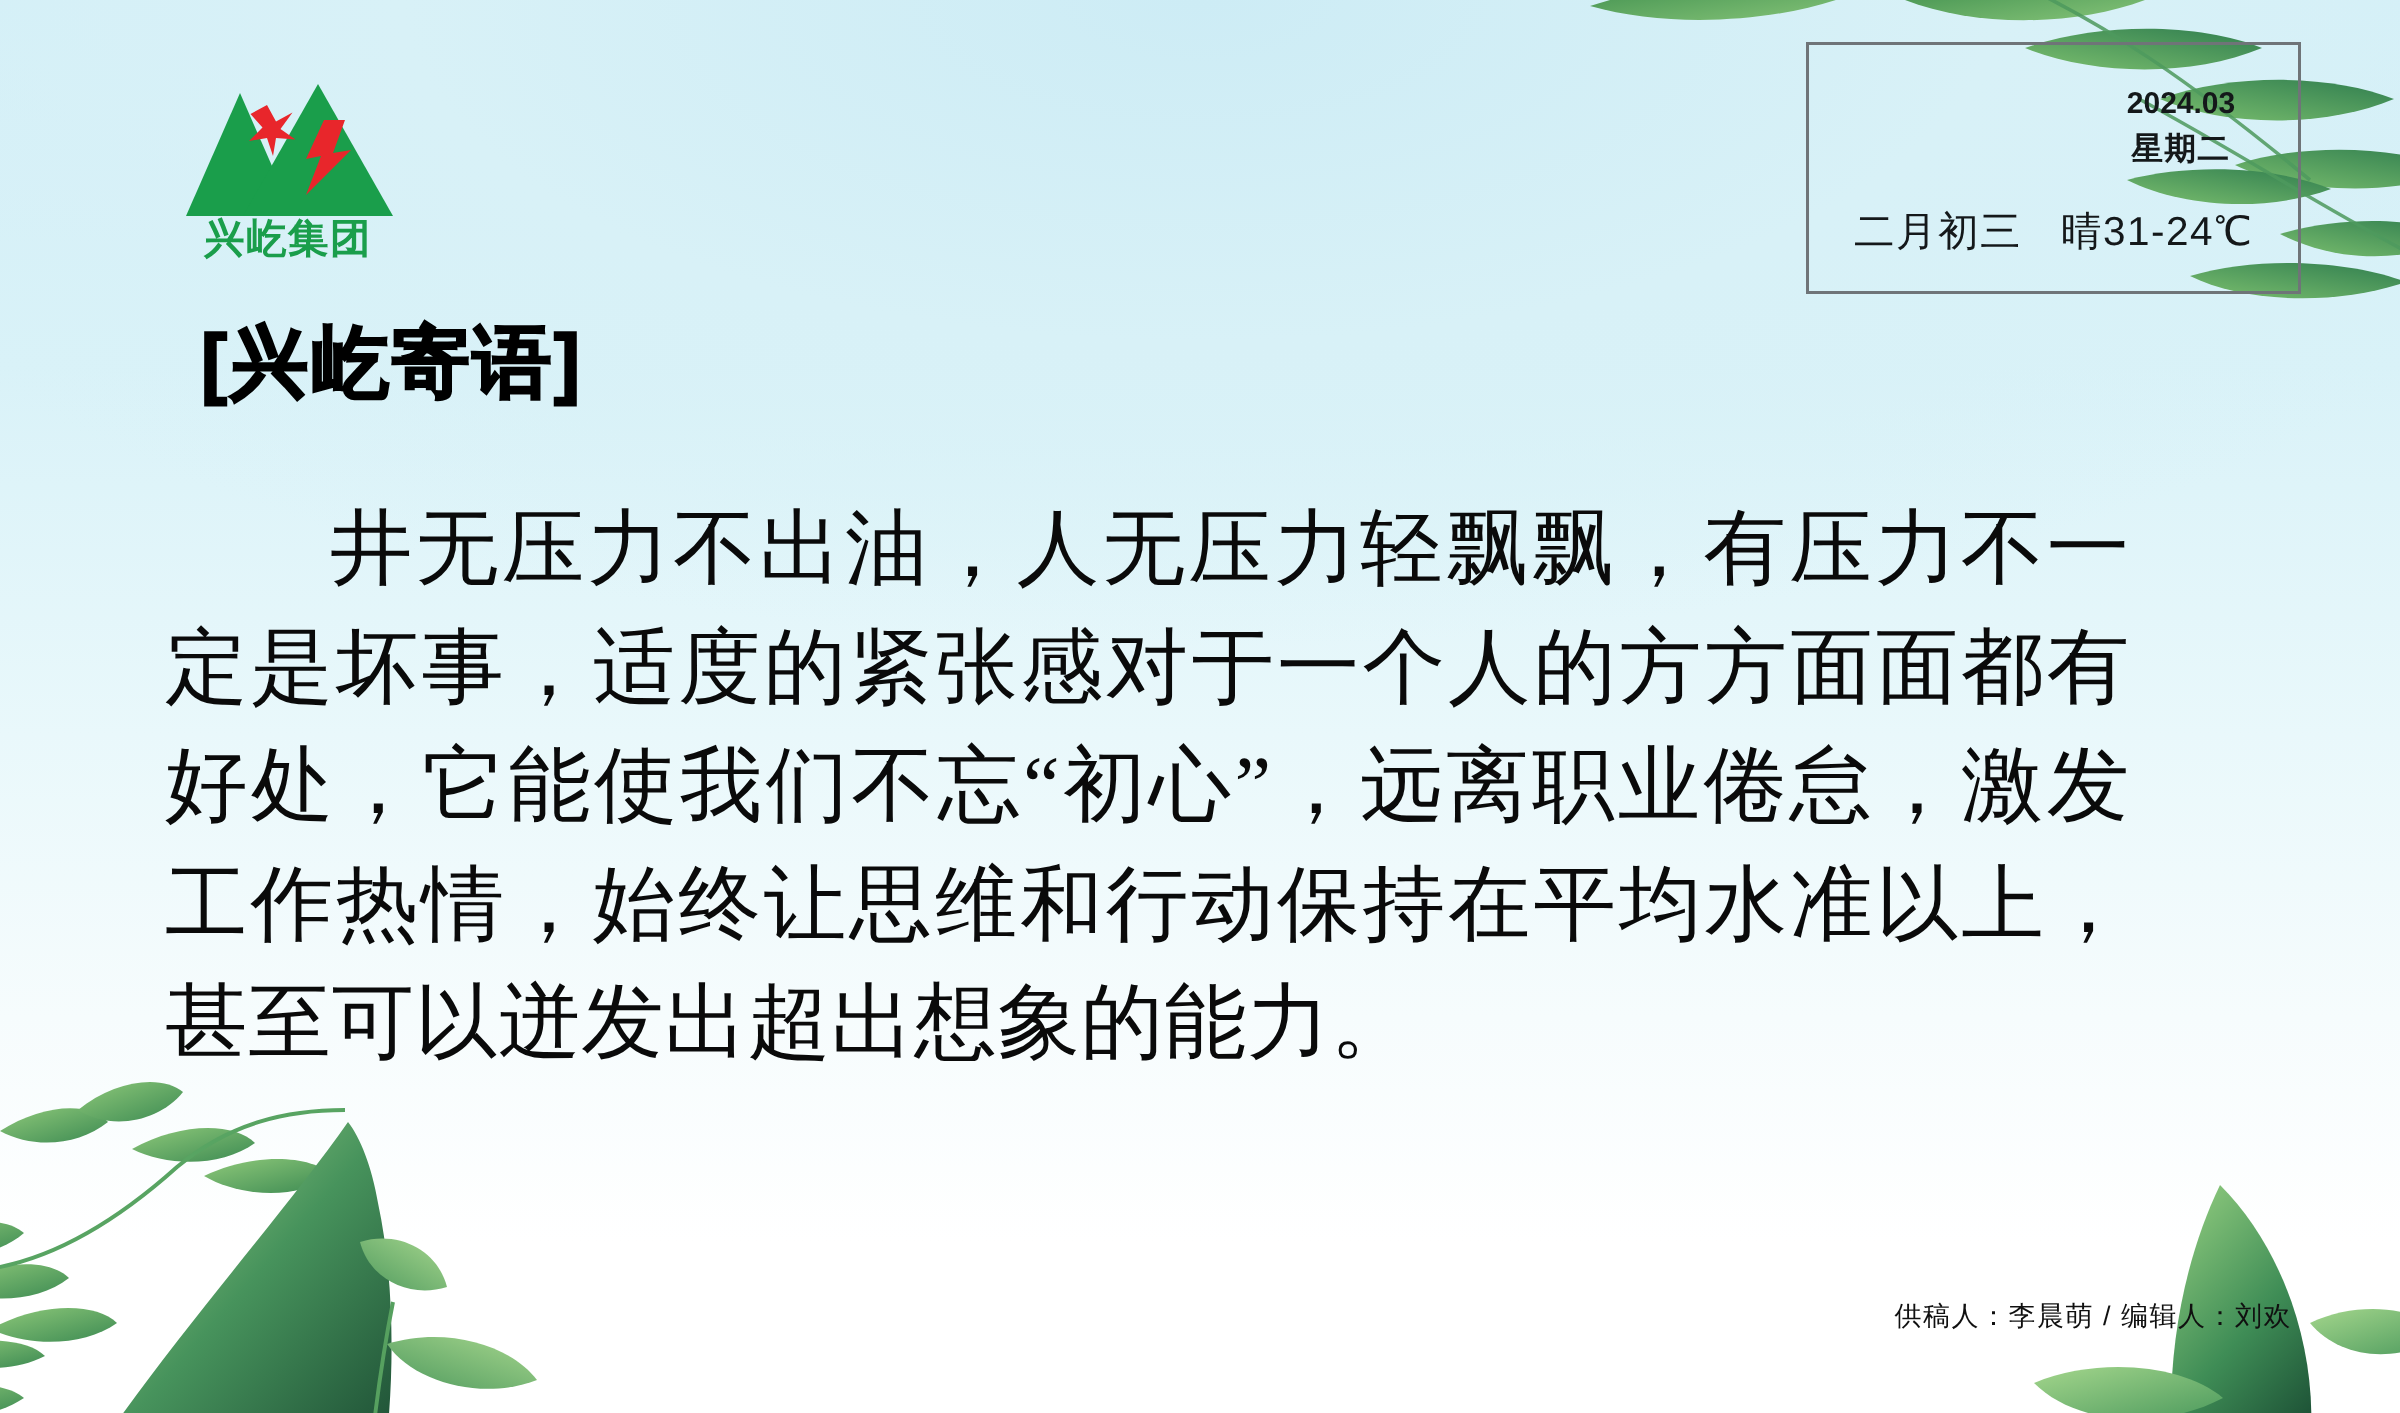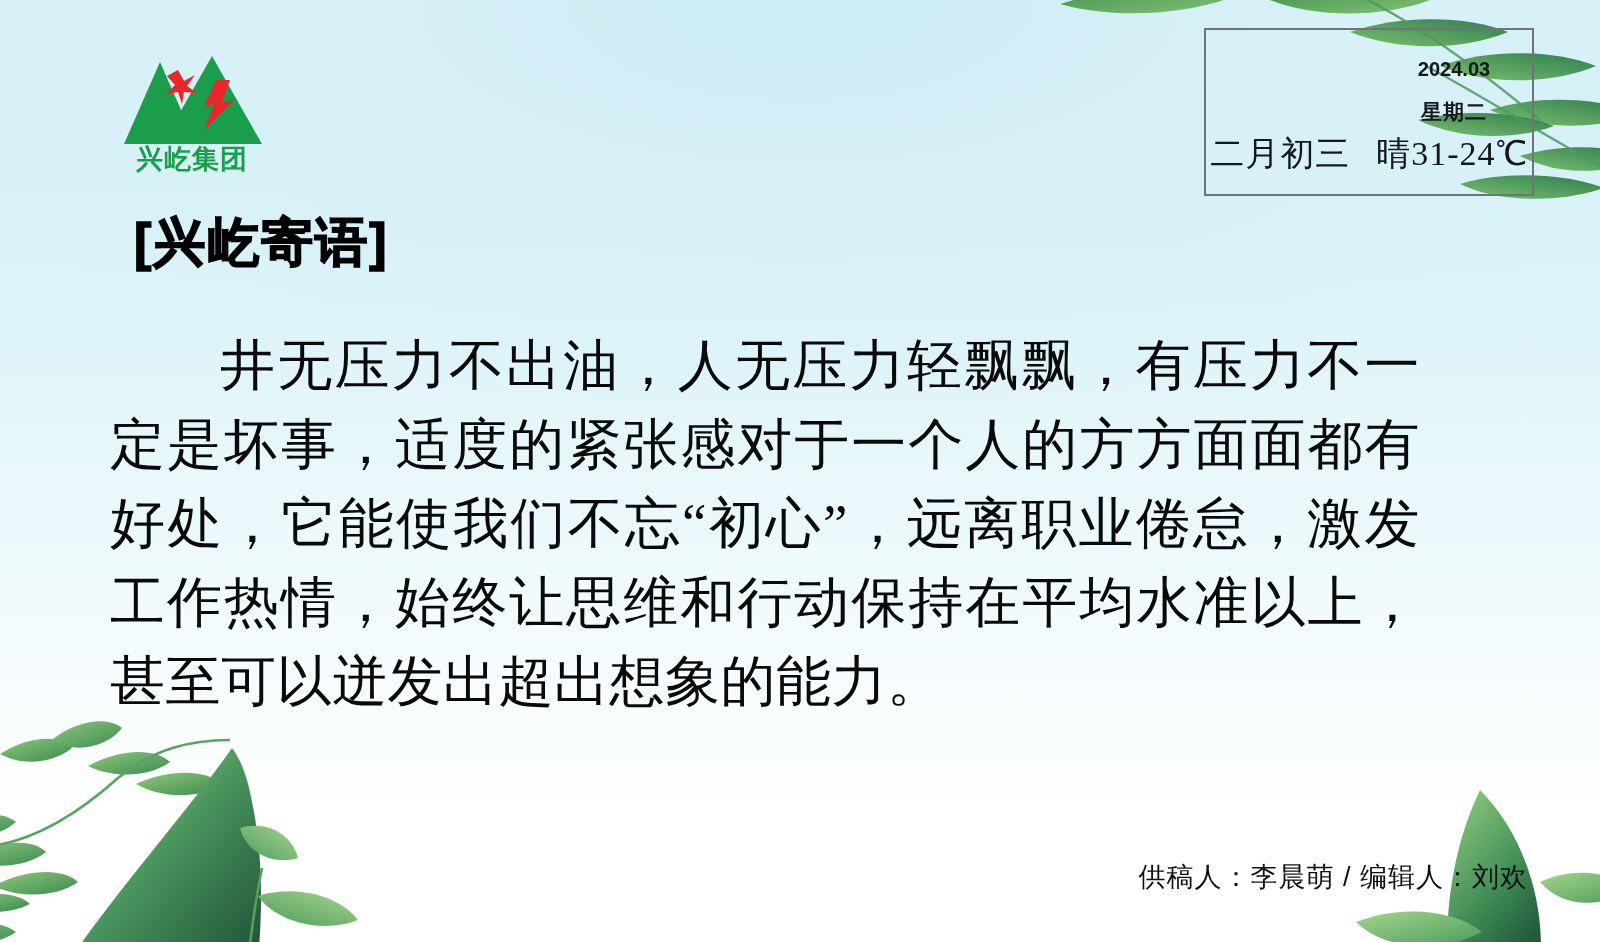--- a/index.html
+++ b/index.html
@@ -98,35 +98,34 @@
     color: #14181a;
     letter-spacing: 0px;
   }
   #date-weekday {
     font-family: "Liberation Sans", sans-serif;
     font-size: 21px;
     line-height: 28px;
     font-weight: 700;
     color: #14181a;
     letter-spacing: 1px;
-    margin-top: 12px;
   }
   #date-bottom-row {
     position: absolute;
     left: 0;
     right: 0;
     top: 108px;
     display: flex;
     justify-content: center;
     align-items: baseline;
     gap: 26px;
   }
   #date-lunar, #date-weather {
-    font-family: Liberation Serif, serif;
-    font-size: 34px;
+    font-family: Liberation Sans, sans-serif;
+    font-size: 27px;
     line-height: 32px;
     color: #14181a;
     letter-spacing: 1px;
   }
 
   
   #heading {
     position: absolute;
     left: 134px;
     top: 206px;
@@ -157,21 +156,21 @@
     margin: 0;
     text-indent: 2em;
   }
 
   
   #credit {
     position: absolute;
     right: 72px;
     bottom: 48px;
     font-family: "Liberation Sans", "DejaVu Sans", sans-serif;
-    font-size: 27px;
+    font-size: 18px;
     line-height: 34px;
     color: #101010;
     letter-spacing: 1px;
     white-space: nowrap;
   }
 </style>
 </head>
 <body>
 
 <div id="poster">

